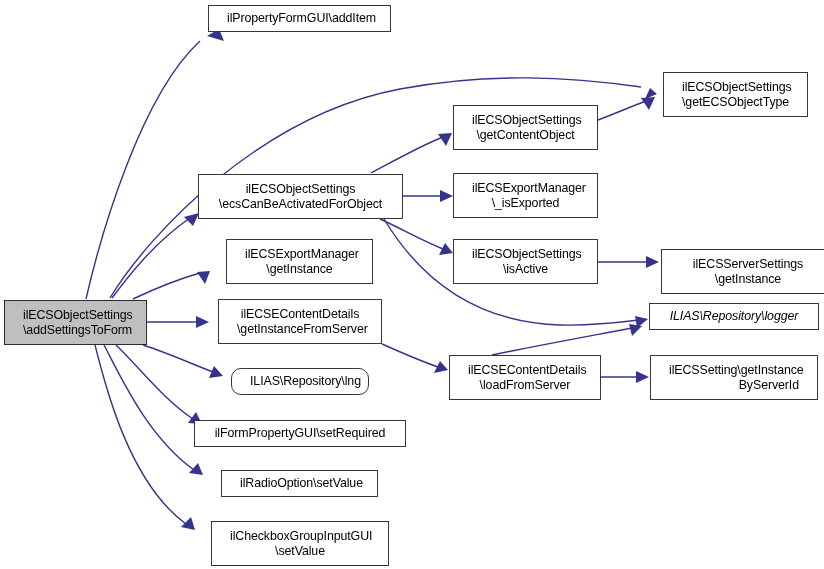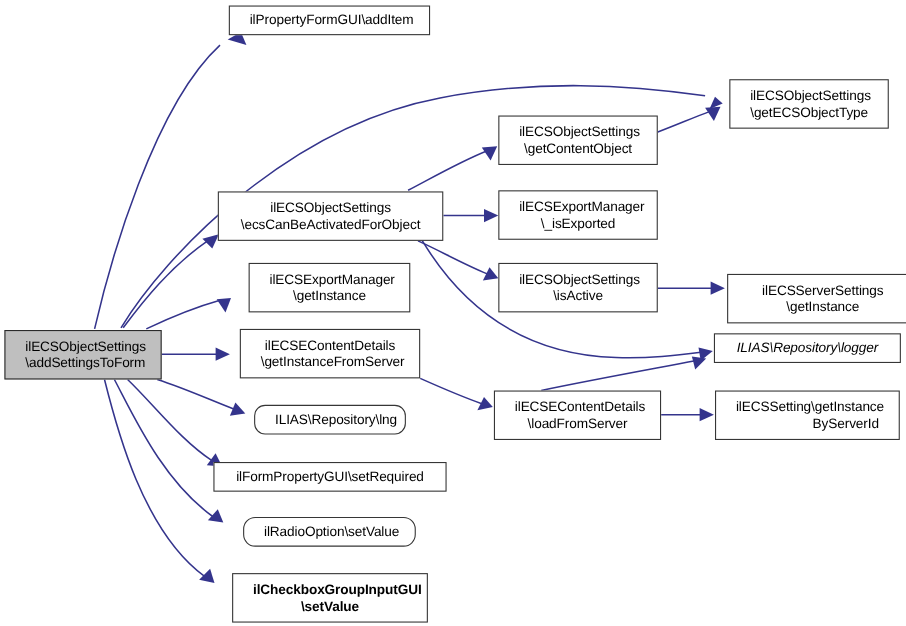--- a/index.html
+++ b/index.html
@@ -142,22 +142,22 @@
 \addSettingsToForm</span></div>
       <div class="graph-node" style="left: 208px; top: 5px; width: 183px; height: 27px;"><span class="node-label">ilPropertyFormGUI\addItem</span></div>
       <div class="graph-node" style="left: 198px; top: 174px; width: 205px; height: 45px;"><span class="node-label">ilECSObjectSettings
 \ecsCanBeActivatedForObject</span></div>
       <div class="graph-node" style="left: 226px; top: 239px; width: 147px; height: 45px;"><span class="node-label">ilECSExportManager
 \getInstance</span></div>
       <div class="graph-node" style="left: 218px; top: 299px; width: 164px; height: 45px;"><span class="node-label">ilECSEContentDetails
 \getInstanceFromServer</span></div>
       <div class="graph-node" style="left: 231px; top: 368px; width: 138px; height: 27px; border-radius: 10px;"><span class="node-label">ILIAS\Repository\lng</span></div>
       <div class="graph-node" style="left: 194px; top: 420px; width: 212px; height: 27px;"><span class="node-label">ilFormPropertyGUI\setRequired</span></div>
-      <div class="graph-node" style="left: 221px; top: 470px; width: 157px; height: 27px; border-radius: 11px;"><span class="node-label">ilRadioOption\setValue</span></div>
-      <div class="graph-node" style="left: 211px; top: 521px; width: 178px; height: 45px; font-weight: bold;"><span class="node-label">ilCheckboxGroupInputGUI
+      <div class="graph-node" style="left: 221px; top: 470px; width: 157px; height: 27px;"><span class="node-label">ilRadioOption\setValue</span></div>
+      <div class="graph-node" style="left: 211px; top: 521px; width: 178px; height: 45px;"><span class="node-label">ilCheckboxGroupInputGUI
 \setValue</span></div>
       <div class="graph-node" style="left: 453px; top: 105px; width: 145px; height: 45px;"><span class="node-label">ilECSObjectSettings
 \getContentObject</span></div>
       <div class="graph-node" style="left: 453px; top: 173px; width: 145px; height: 45px;"><span class="node-label">ilECSExportManager
 \_isExported</span></div>
       <div class="graph-node" style="left: 453px; top: 239px; width: 145px; height: 45px;"><span class="node-label">ilECSObjectSettings
 \isActive</span></div>
       <div class="graph-node" style="left: 449px; top: 355px; width: 152px; height: 45px;"><span class="node-label">ilECSEContentDetails
 \loadFromServer</span></div>
       <div class="graph-node" style="left: 663px; top: 72px; width: 145px; height: 45px;"><span class="node-label">ilECSObjectSettings

